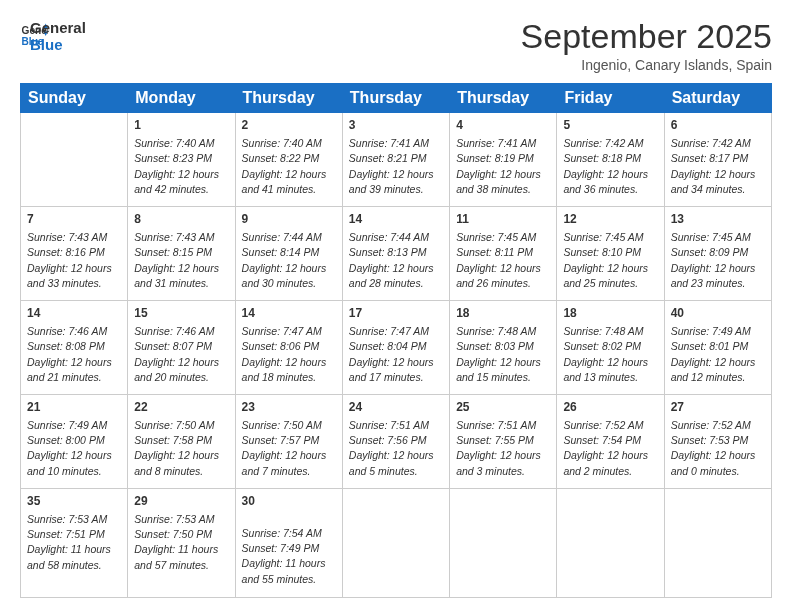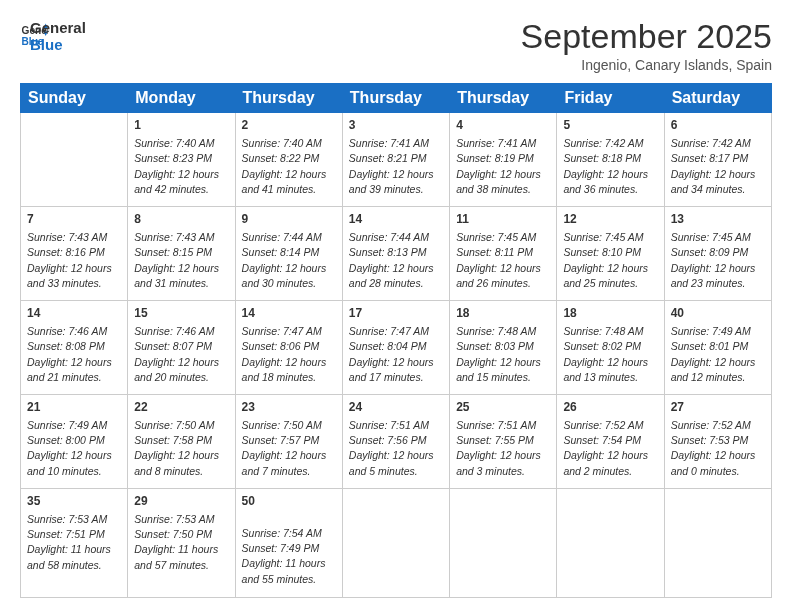--- a/index.html
+++ b/index.html
@@ -331,21 +331,21 @@
 and 58 minutes.</div>
           </td>
           <td>
             <span class="day-num">29</span>
             <div class="day-info" style="white-space: pre-line;">Sunrise: 7:53 AM
 Sunset: 7:50 PM
 Daylight: 11 hours
 and 57 minutes.</div>
           </td>
           <td>
-            <span class="day-num">50</span>
+            <span class="day-num">30</span>
             <div class="day-info" style="white-space: pre-line; margin-top: 16px;">Sunrise: 7:54 AM
 Sunset: 7:49 PM
 Daylight: 11 hours
 and 55 minutes.</div>
           </td>
           <td class="empty-cell"></td>
           <td class="empty-cell"></td>
           <td class="empty-cell"></td>
           <td class="empty-cell"></td>
         </tr>

